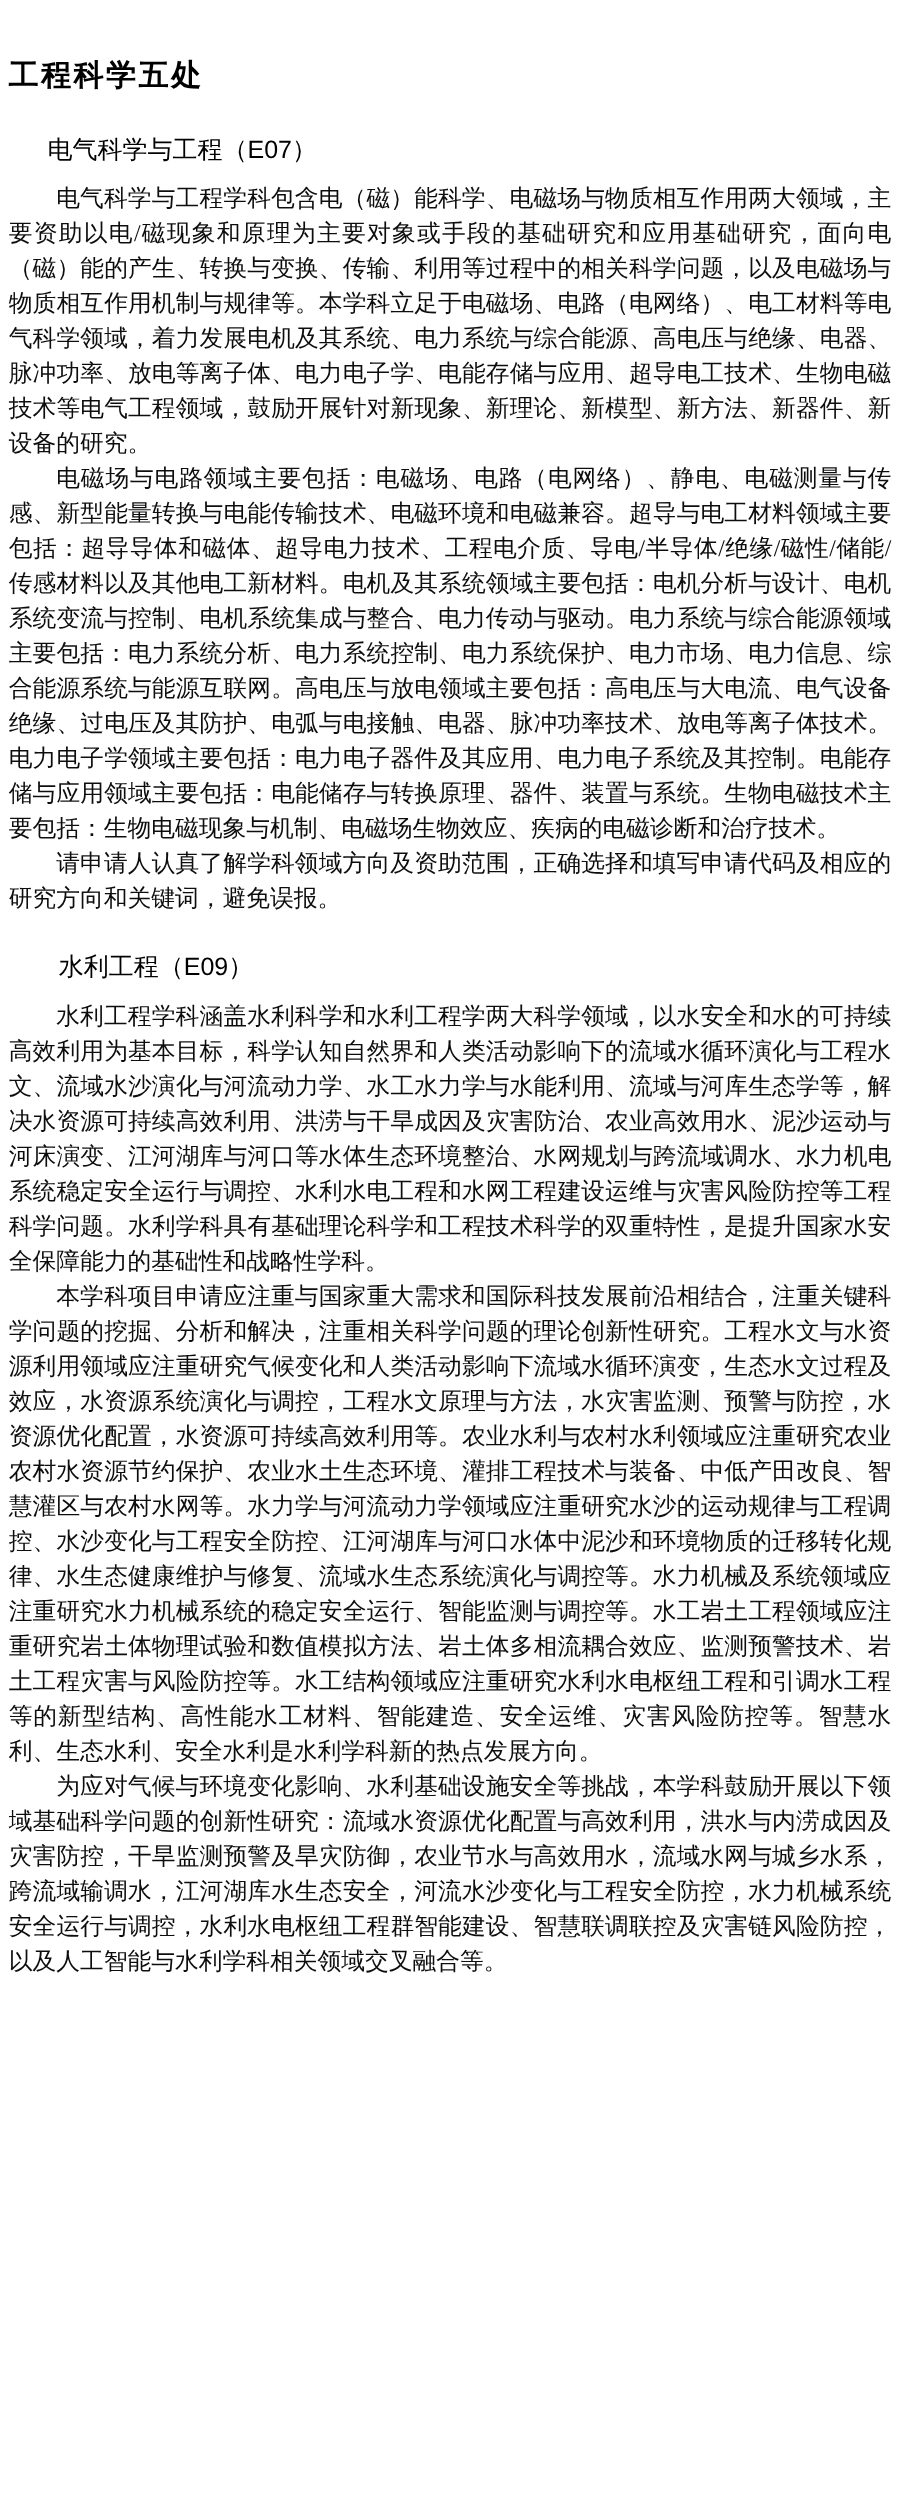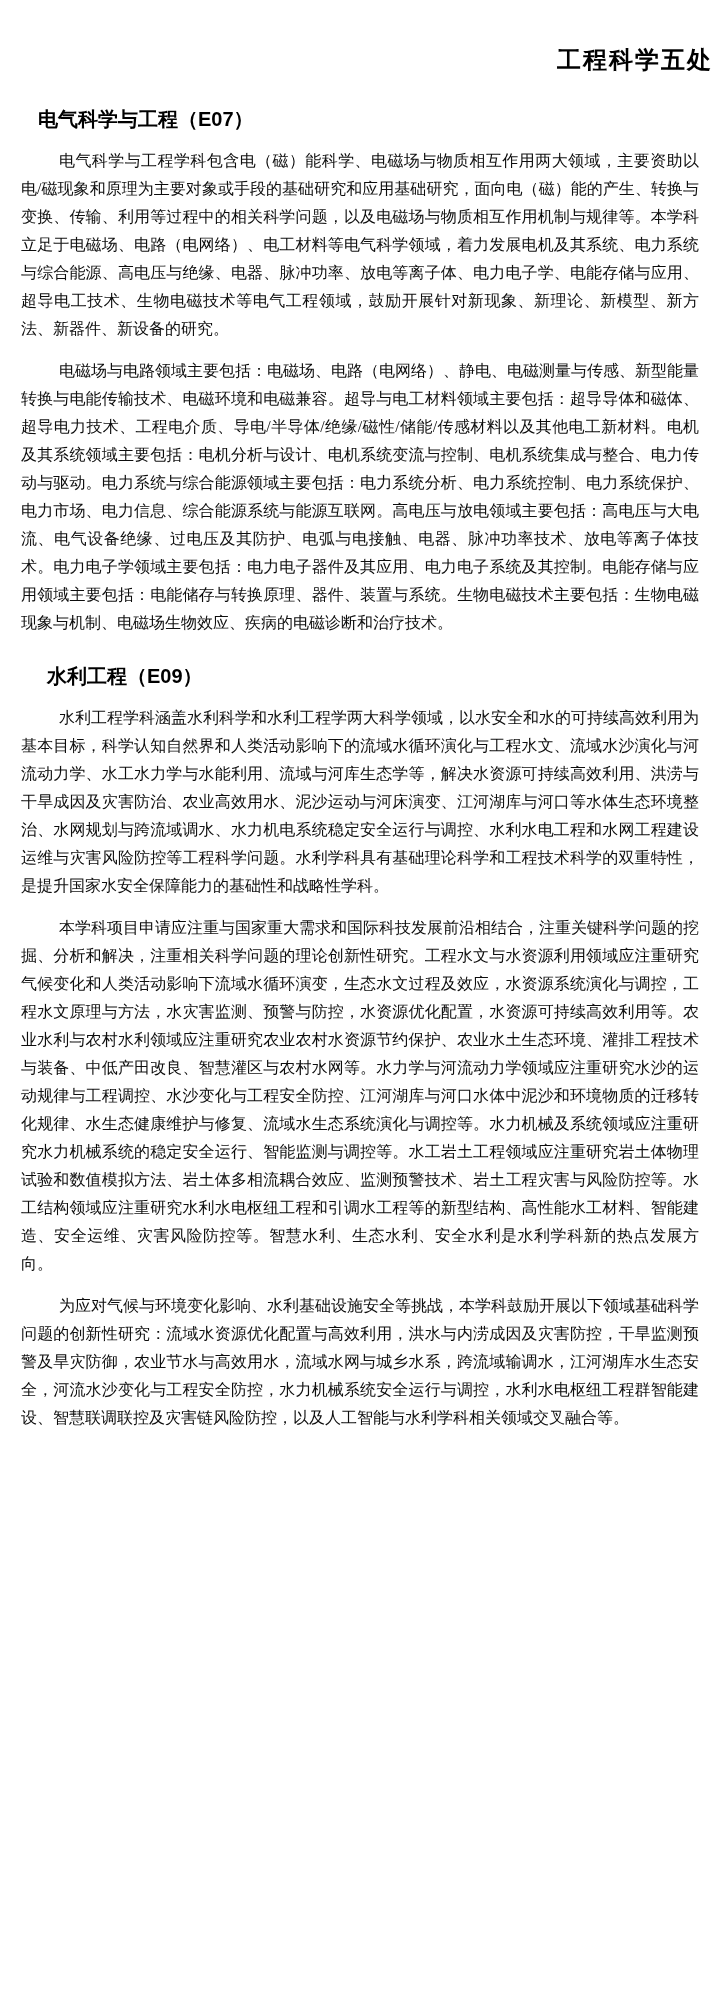--- a/index.html
+++ b/index.html
@@ -16,61 +16,62 @@
   }
   .page {
     box-sizing: border-box;
     width: 720px;
     height: 2000px;
     padding: 44px 7px 0 7px;
     background: #ffffff;
   }
   .doc-title {
     margin: 0;
-    text-align: right;
+    text-align: left;
     font-family: "Liberation Sans", sans-serif;
     font-size: 24px;
     font-weight: 700;
     letter-spacing: 2px;
     color: #000000;
   }
   .section-heading {
     margin: 30px 0 13px 31px;
     font-family: "Liberation Sans", sans-serif;
     font-size: 20px;
-    font-weight: 700;
+    font-weight: 400;
     color: #000000;
   }
   .section-heading.second {
     margin-top: 26px;
     margin-left: 40px;
   }
   .body-text p {
-    margin: 14px;
-    font-size: 16px;
+    margin: 0;
+    font-size: 19px;
     line-height: 28px;
     text-align: justify;
     text-justify: inter-ideograph;
     text-indent: 38px;
     color: #0d0d0d;
     word-break: break-all;
   }
 </style>
 </head>
 <body>
 
 <div class="page">
 
   <h1 class="doc-title">工程科学五处</h1>
 
   <h2 class="section-heading">电气科学与工程（E07）</h2>
 
   <div class="body-text">
     <p>电气科学与工程学科包含电（磁）能科学、电磁场与物质相互作用两大领域，主要资助以电/磁现象和原理为主要对象或手段的基础研究和应用基础研究，面向电（磁）能的产生、转换与变换、传输、利用等过程中的相关科学问题，以及电磁场与物质相互作用机制与规律等。本学科立足于电磁场、电路（电网络）、电工材料等电气科学领域，着力发展电机及其系统、电力系统与综合能源、高电压与绝缘、电器、脉冲功率、放电等离子体、电力电子学、电能存储与应用、超导电工技术、生物电磁技术等电气工程领域，鼓励开展针对新现象、新理论、新模型、新方法、新器件、新设备的研究。</p>
     <p>电磁场与电路领域主要包括：电磁场、电路（电网络）、静电、电磁测量与传感、新型能量转换与电能传输技术、电磁环境和电磁兼容。超导与电工材料领域主要包括：超导导体和磁体、超导电力技术、工程电介质、导电/半导体/绝缘/磁性/储能/传感材料以及其他电工新材料。电机及其系统领域主要包括：电机分析与设计、电机系统变流与控制、电机系统集成与整合、电力传动与驱动。电力系统与综合能源领域主要包括：电力系统分析、电力系统控制、电力系统保护、电力市场、电力信息、综合能源系统与能源互联网。高电压与放电领域主要包括：高电压与大电流、电气设备绝缘、过电压及其防护、电弧与电接触、电器、脉冲功率技术、放电等离子体技术。电力电子学领域主要包括：电力电子器件及其应用、电力电子系统及其控制。电能存储与应用领域主要包括：电能储存与转换原理、器件、装置与系统。生物电磁技术主要包括：生物电磁现象与机制、电磁场生物效应、疾病的电磁诊断和治疗技术。</p>
+    <p>请申请人认真了解学科领域方向及资助范围，正确选择和填写申请代码及相应的研究方向和关键词，避免误报。</p>
   </div>
 
   <h2 class="section-heading second">水利工程（E09）</h2>
 
   <div class="body-text">
     <p>水利工程学科涵盖水利科学和水利工程学两大科学领域，以水安全和水的可持续高效利用为基本目标，科学认知自然界和人类活动影响下的流域水循环演化与工程水文、流域水沙演化与河流动力学、水工水力学与水能利用、流域与河库生态学等，解决水资源可持续高效利用、洪涝与干旱成因及灾害防治、农业高效用水、泥沙运动与河床演变、江河湖库与河口等水体生态环境整治、水网规划与跨流域调水、水力机电系统稳定安全运行与调控、水利水电工程和水网工程建设运维与灾害风险防控等工程科学问题。水利学科具有基础理论科学和工程技术科学的双重特性，是提升国家水安全保障能力的基础性和战略性学科。</p>
     <p>本学科项目申请应注重与国家重大需求和国际科技发展前沿相结合，注重关键科学问题的挖掘、分析和解决，注重相关科学问题的理论创新性研究。工程水文与水资源利用领域应注重研究气候变化和人类活动影响下流域水循环演变，生态水文过程及效应，水资源系统演化与调控，工程水文原理与方法，水灾害监测、预警与防控，水资源优化配置，水资源可持续高效利用等。农业水利与农村水利领域应注重研究农业农村水资源节约保护、农业水土生态环境、灌排工程技术与装备、中低产田改良、智慧灌区与农村水网等。水力学与河流动力学领域应注重研究水沙的运动规律与工程调控、水沙变化与工程安全防控、江河湖库与河口水体中泥沙和环境物质的迁移转化规律、水生态健康维护与修复、流域水生态系统演化与调控等。水力机械及系统领域应注重研究水力机械系统的稳定安全运行、智能监测与调控等。水工岩土工程领域应注重研究岩土体物理试验和数值模拟方法、岩土体多相流耦合效应、监测预警技术、岩土工程灾害与风险防控等。水工结构领域应注重研究水利水电枢纽工程和引调水工程等的新型结构、高性能水工材料、智能建造、安全运维、灾害风险防控等。智慧水利、生态水利、安全水利是水利学科新的热点发展方向。</p>
     <p>为应对气候与环境变化影响、水利基础设施安全等挑战，本学科鼓励开展以下领域基础科学问题的创新性研究：流域水资源优化配置与高效利用，洪水与内涝成因及灾害防控，干旱监测预警及旱灾防御，农业节水与高效用水，流域水网与城乡水系，跨流域输调水，江河湖库水生态安全，河流水沙变化与工程安全防控，水力机械系统安全运行与调控，水利水电枢纽工程群智能建设、智慧联调联控及灾害链风险防控，以及人工智能与水利学科相关领域交叉融合等。</p>
   </div>
 

